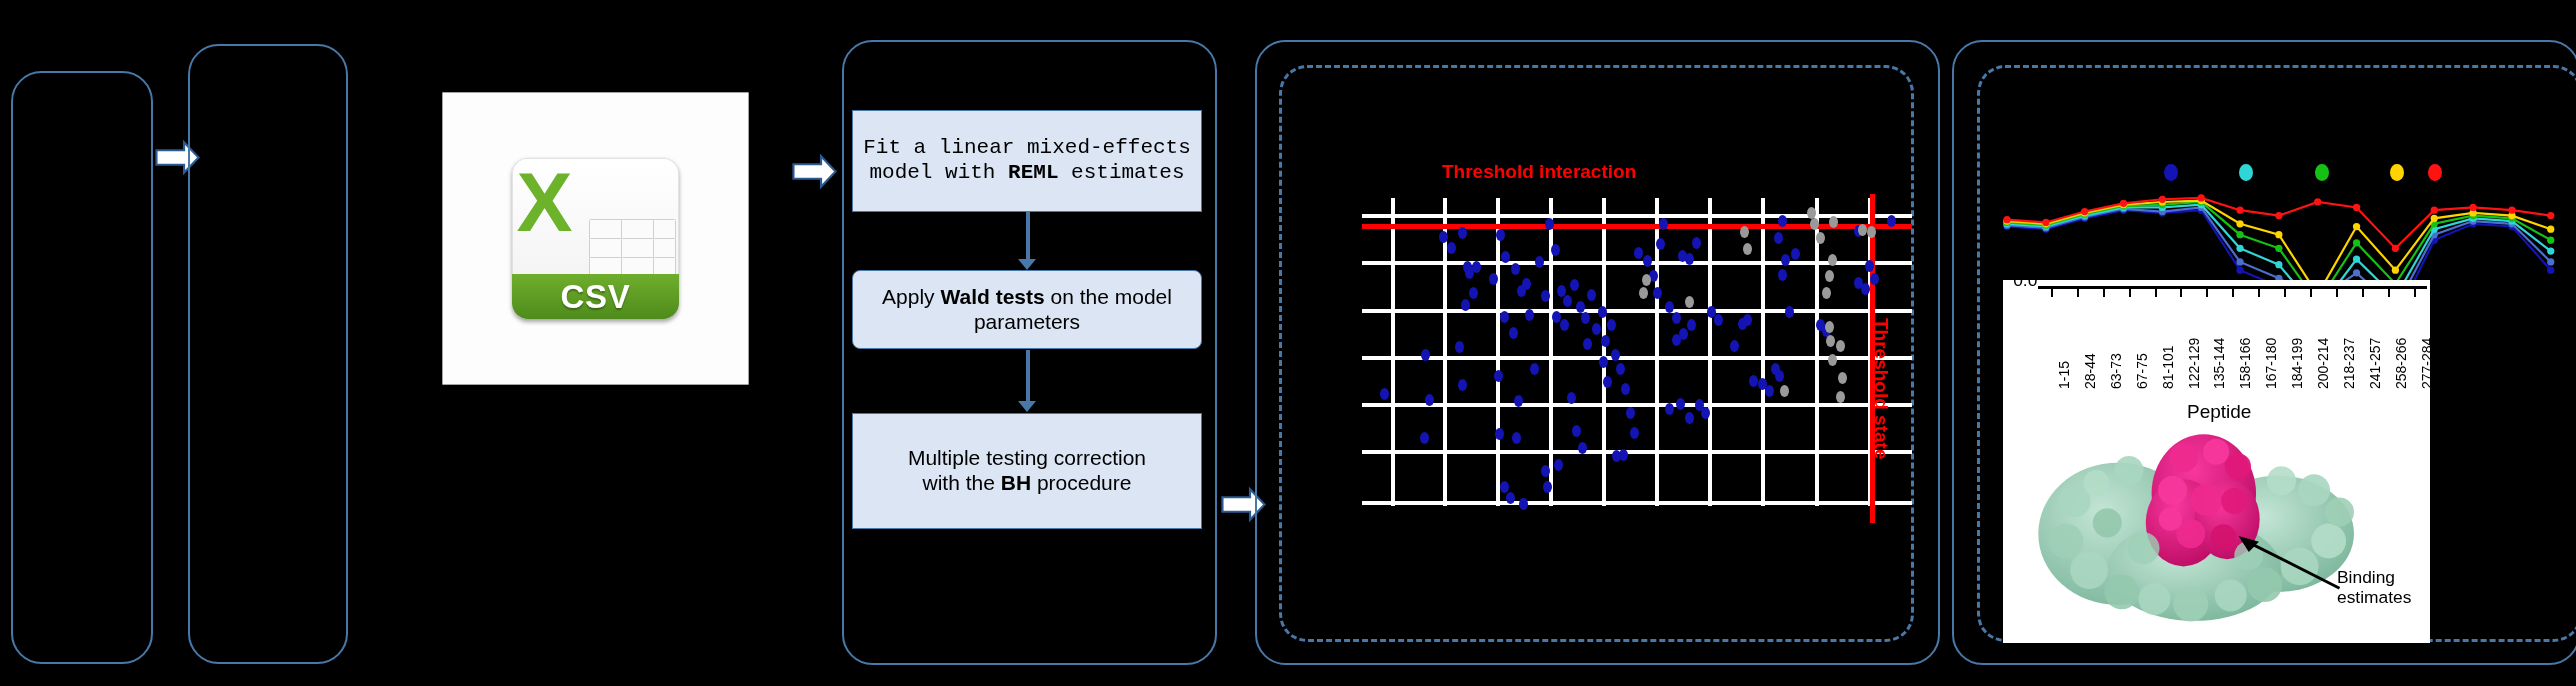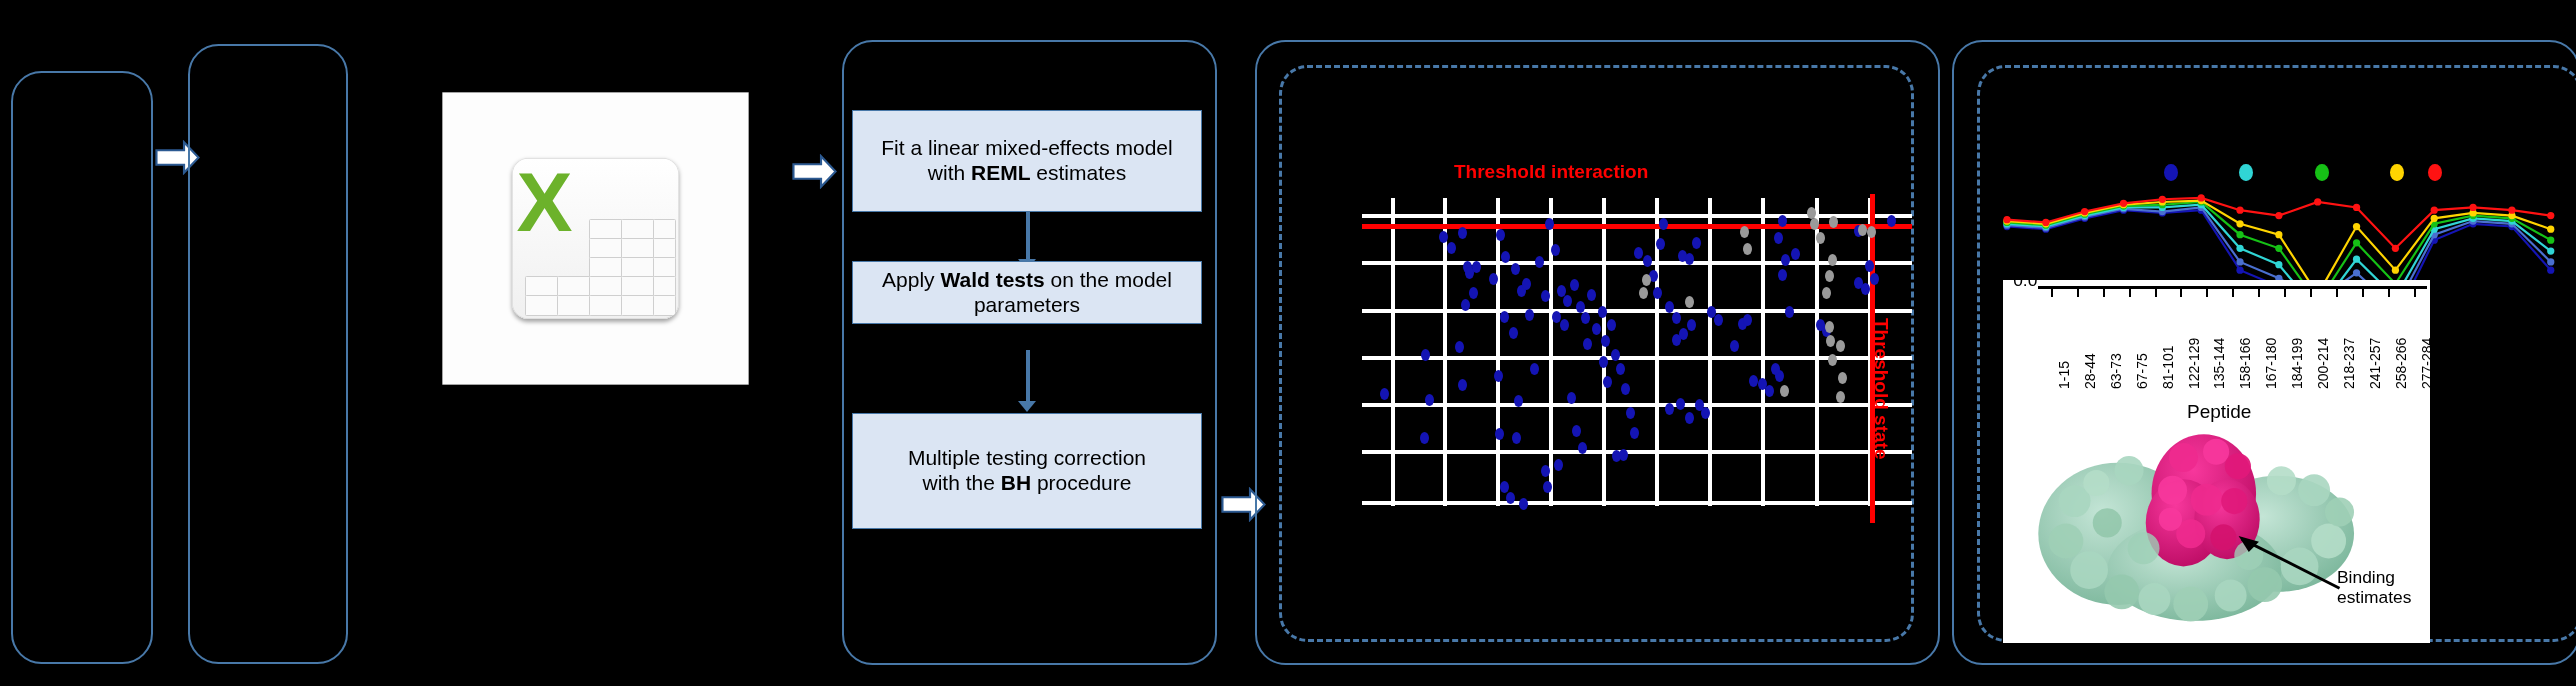--- a/index.html
+++ b/index.html
@@ -89,40 +89,43 @@
       <div class="gcell" style="left:38px;top:57px;width:32px;height:19px;"></div>
       <div class="gcell" style="left:70px;top:57px;width:32px;height:19px;"></div>
       <div class="gcell" style="left:102px;top:57px;width:32px;height:19px;"></div>
       <div class="gcell" style="left:134px;top:57px;width:20.4px;height:19px;"></div>
       <div class="gcell" style="left:5.8px;top:76px;width:32px;height:19px;"></div>
       <div class="gcell" style="left:38px;top:76px;width:32px;height:19px;"></div>
       <div class="gcell" style="left:70px;top:76px;width:32px;height:19px;"></div>
       <div class="gcell" style="left:102px;top:76px;width:32px;height:19px;"></div>
       <div class="gcell" style="left:134px;top:76px;width:20.4px;height:19px;"></div>
     </div>
+    <div class="csv-band">
+      <span>CSV</span>
+    </div>
   </div>
 </div>
 
 <div class="arrow" style="left:792px;top:154px;width:45px;height:35px;">
   <svg width="45" height="35" viewBox="0 0 62 48">
     <path d="M2,14 L40,14 L40,3 L60,24 L40,45 L40,34 L2,34 Z" fill="#ffffff" stroke="#2c5a92" stroke-width="3" stroke-linejoin="miter"></path>
   </svg>
 </div>
 
 <div class="panel" style="left:842px;top:40px;width:371px;height:621px;"></div>
 
-<div class="flowbox" style="left:852px;top:110px;width:350px;height:102px;">
+<div class="flowbox" style="left:852px;top:110px;width:350px;height:102px;font-family:Liberation Mono, monospace;">
   <span>
     Fit a linear mixed-effects model with <b>REML</b> estimates
   </span>
 </div>
 <div class="vconn" style="left:1026px;top:212px;height:48px;"></div>
 <div class="vhead" style="left:1018px;top:259px;"></div>
 
-<div class="flowbox" style="left:852px;top:261px;width:350px;height:63px;">
+<div class="flowbox" style="left:852px;top:270px;width:350px;height:79px;border-radius:8px;">
   <span>
     Apply <b>Wald tests</b> on the model parameters
   </span>
 </div>
 <div class="vconn" style="left:1026px;top:350px;height:52px;"></div>
 <div class="vhead" style="left:1018px;top:401px;"></div>
 
 <div class="flowbox" style="left:852px;top:413px;width:350px;height:116px;">
   <span>
     Multiple testing correction<br>with the <b>BH</b> procedure
@@ -133,21 +136,21 @@
   <svg width="45" height="35" viewBox="0 0 62 48">
     <path d="M2,14 L40,14 L40,3 L60,24 L40,45 L40,34 L2,34 Z" fill="#ffffff" stroke="#2c5a92" stroke-width="3" stroke-linejoin="miter"></path>
   </svg>
 </div>
 
 <div class="panel" style="left:1255px;top:40px;width:681px;height:621px;"></div>
 <div class="panel-dashed" style="left:1279px;top:65px;width:629px;height:571px;"></div>
 
 <div class="scatter-wrap" style="left:1345px;top:145px;width:574px;height:378px;">
 
-  <div class="scatter-title" style="left:109px;top:16px;">Threshold interaction</div>
+  <div class="scatter-title" style="left:97px;top:16px;">Threshold interaction</div>
 
   <div class="sgrid" style="left:46px;top:53px;width:3.6px;height:308px;"></div>
   <div class="sgrid" style="left:98px;top:53px;width:3.6px;height:308px;"></div>
   <div class="sgrid" style="left:151px;top:53px;width:3.6px;height:308px;"></div>
   <div class="sgrid" style="left:204px;top:53px;width:3.6px;height:308px;"></div>
   <div class="sgrid" style="left:257px;top:53px;width:3.6px;height:308px;"></div>
   <div class="sgrid" style="left:310px;top:53px;width:3.6px;height:308px;"></div>
   <div class="sgrid" style="left:363px;top:53px;width:3.6px;height:308px;"></div>
   <div class="sgrid" style="left:416px;top:53px;width:3.6px;height:308px;"></div>
   <div class="sgrid" style="left:470px;top:53px;width:3.6px;height:308px;"></div>

